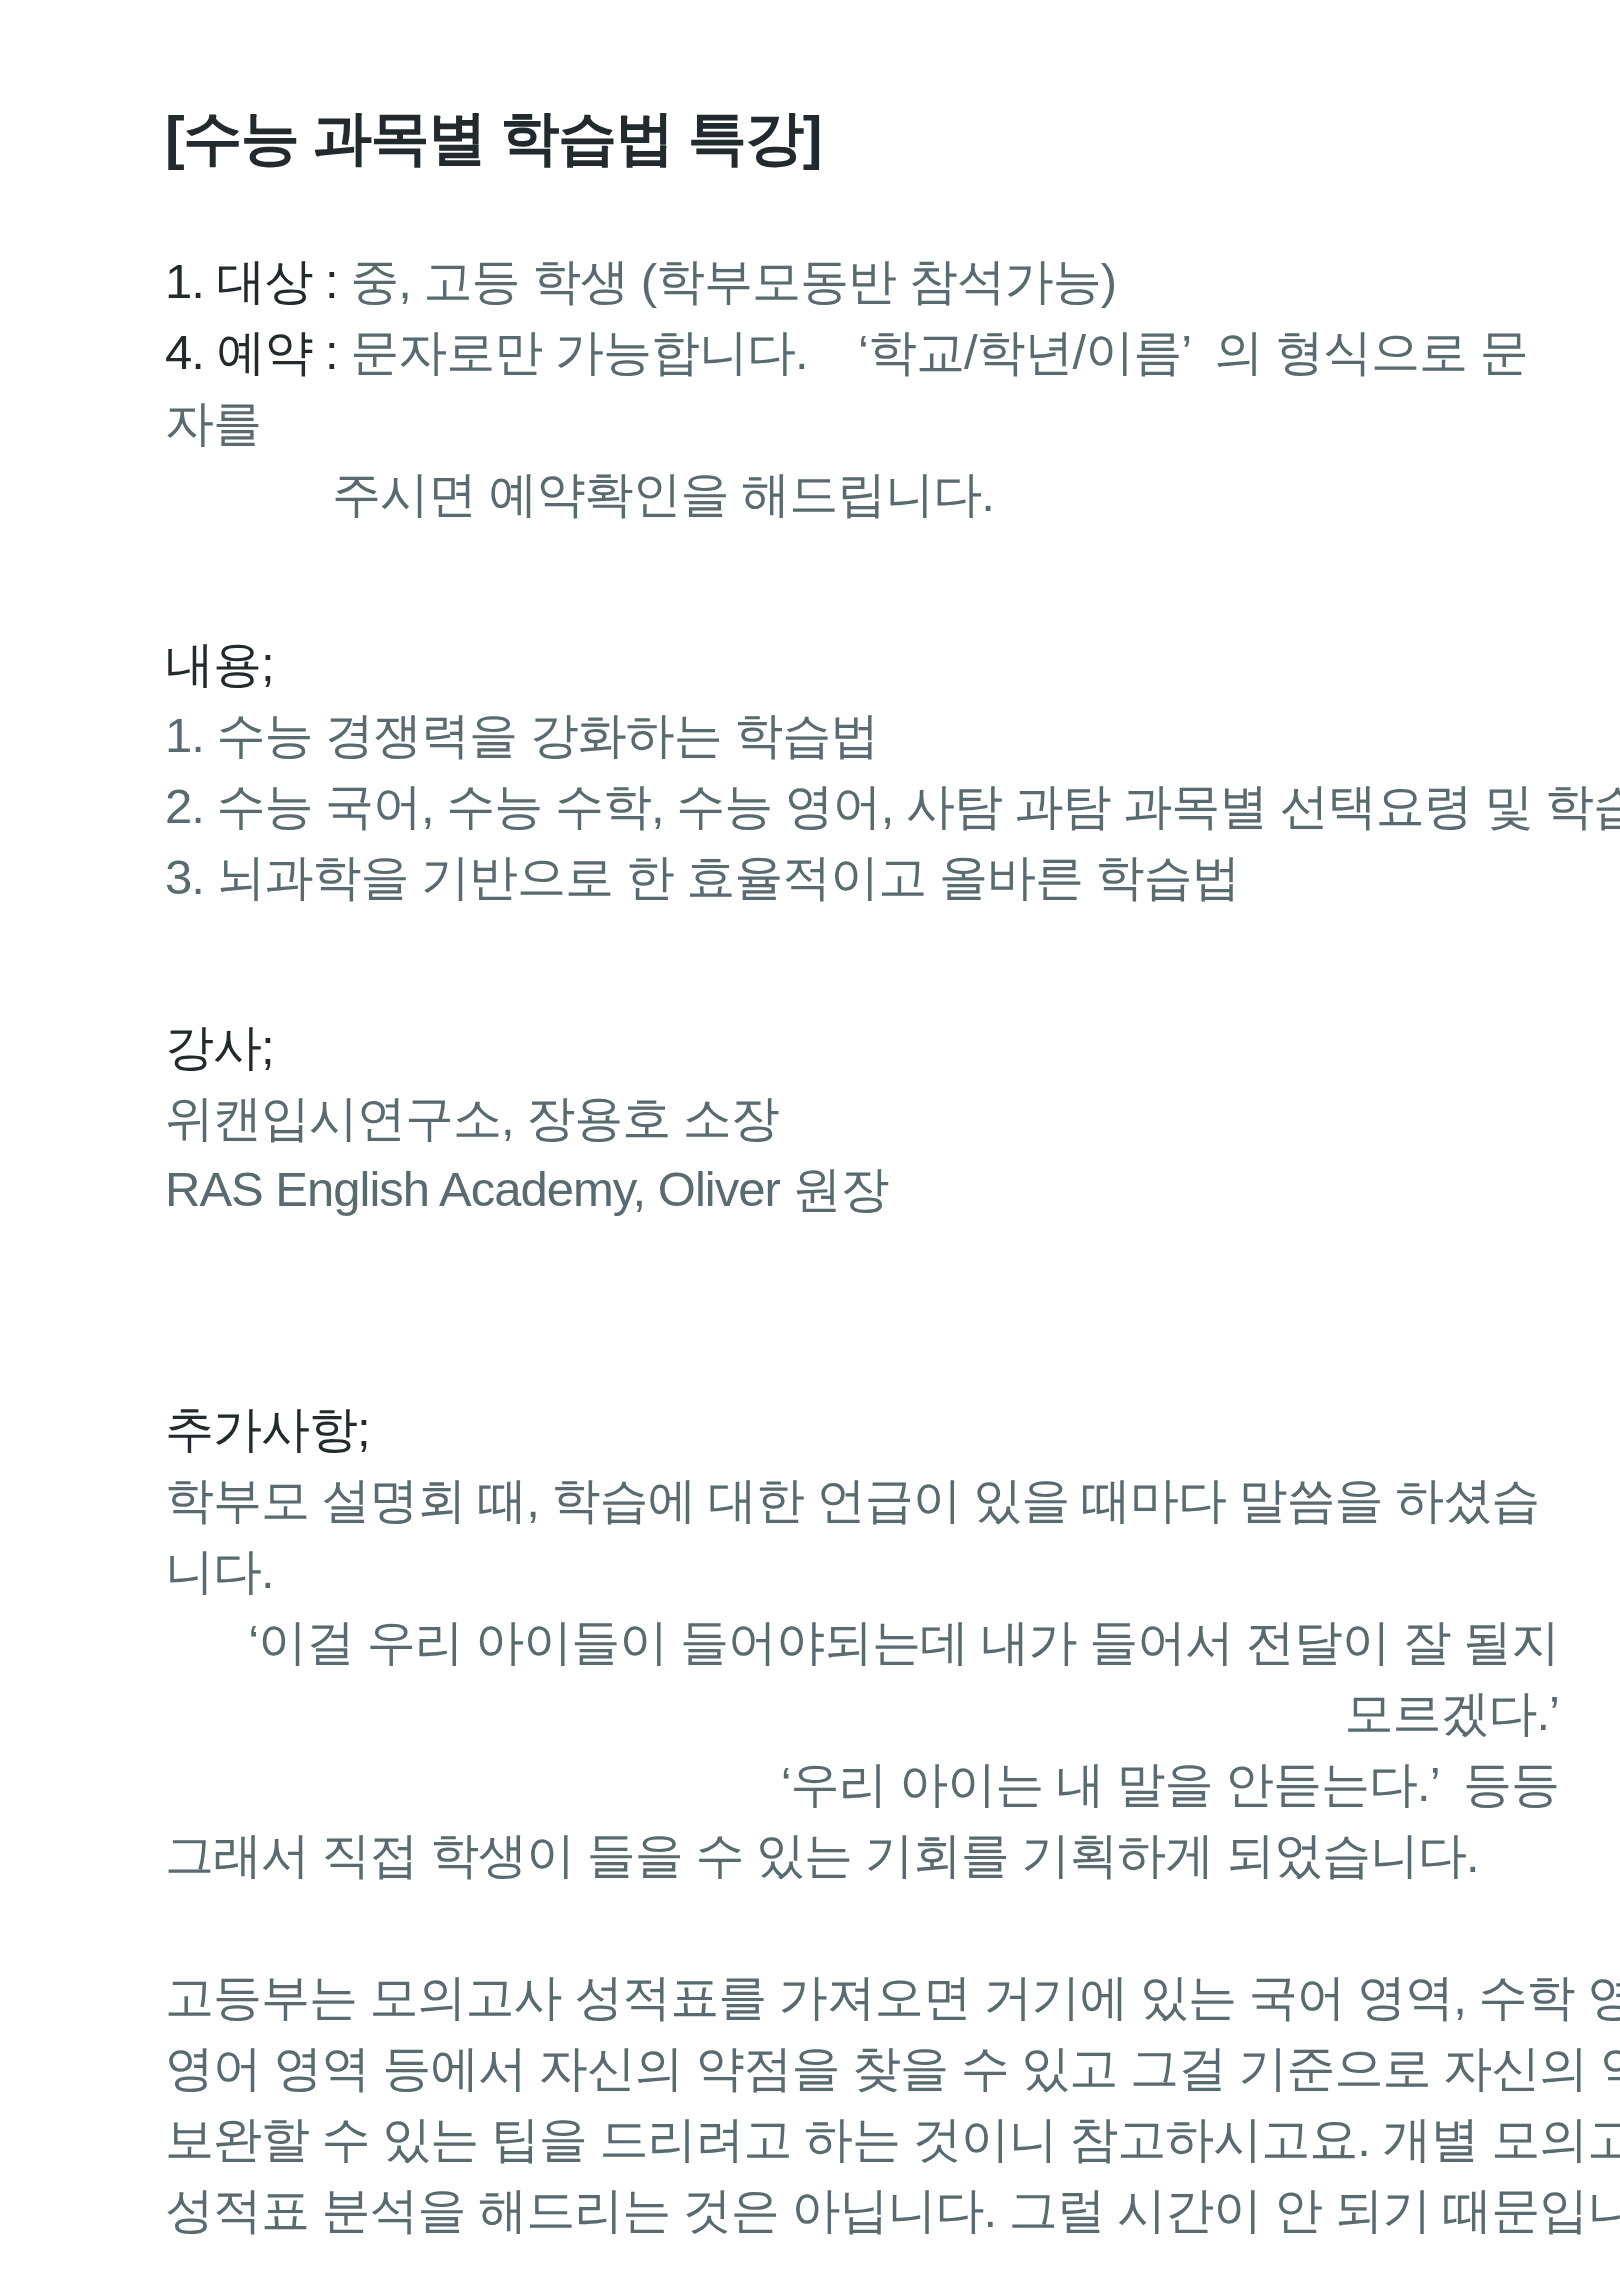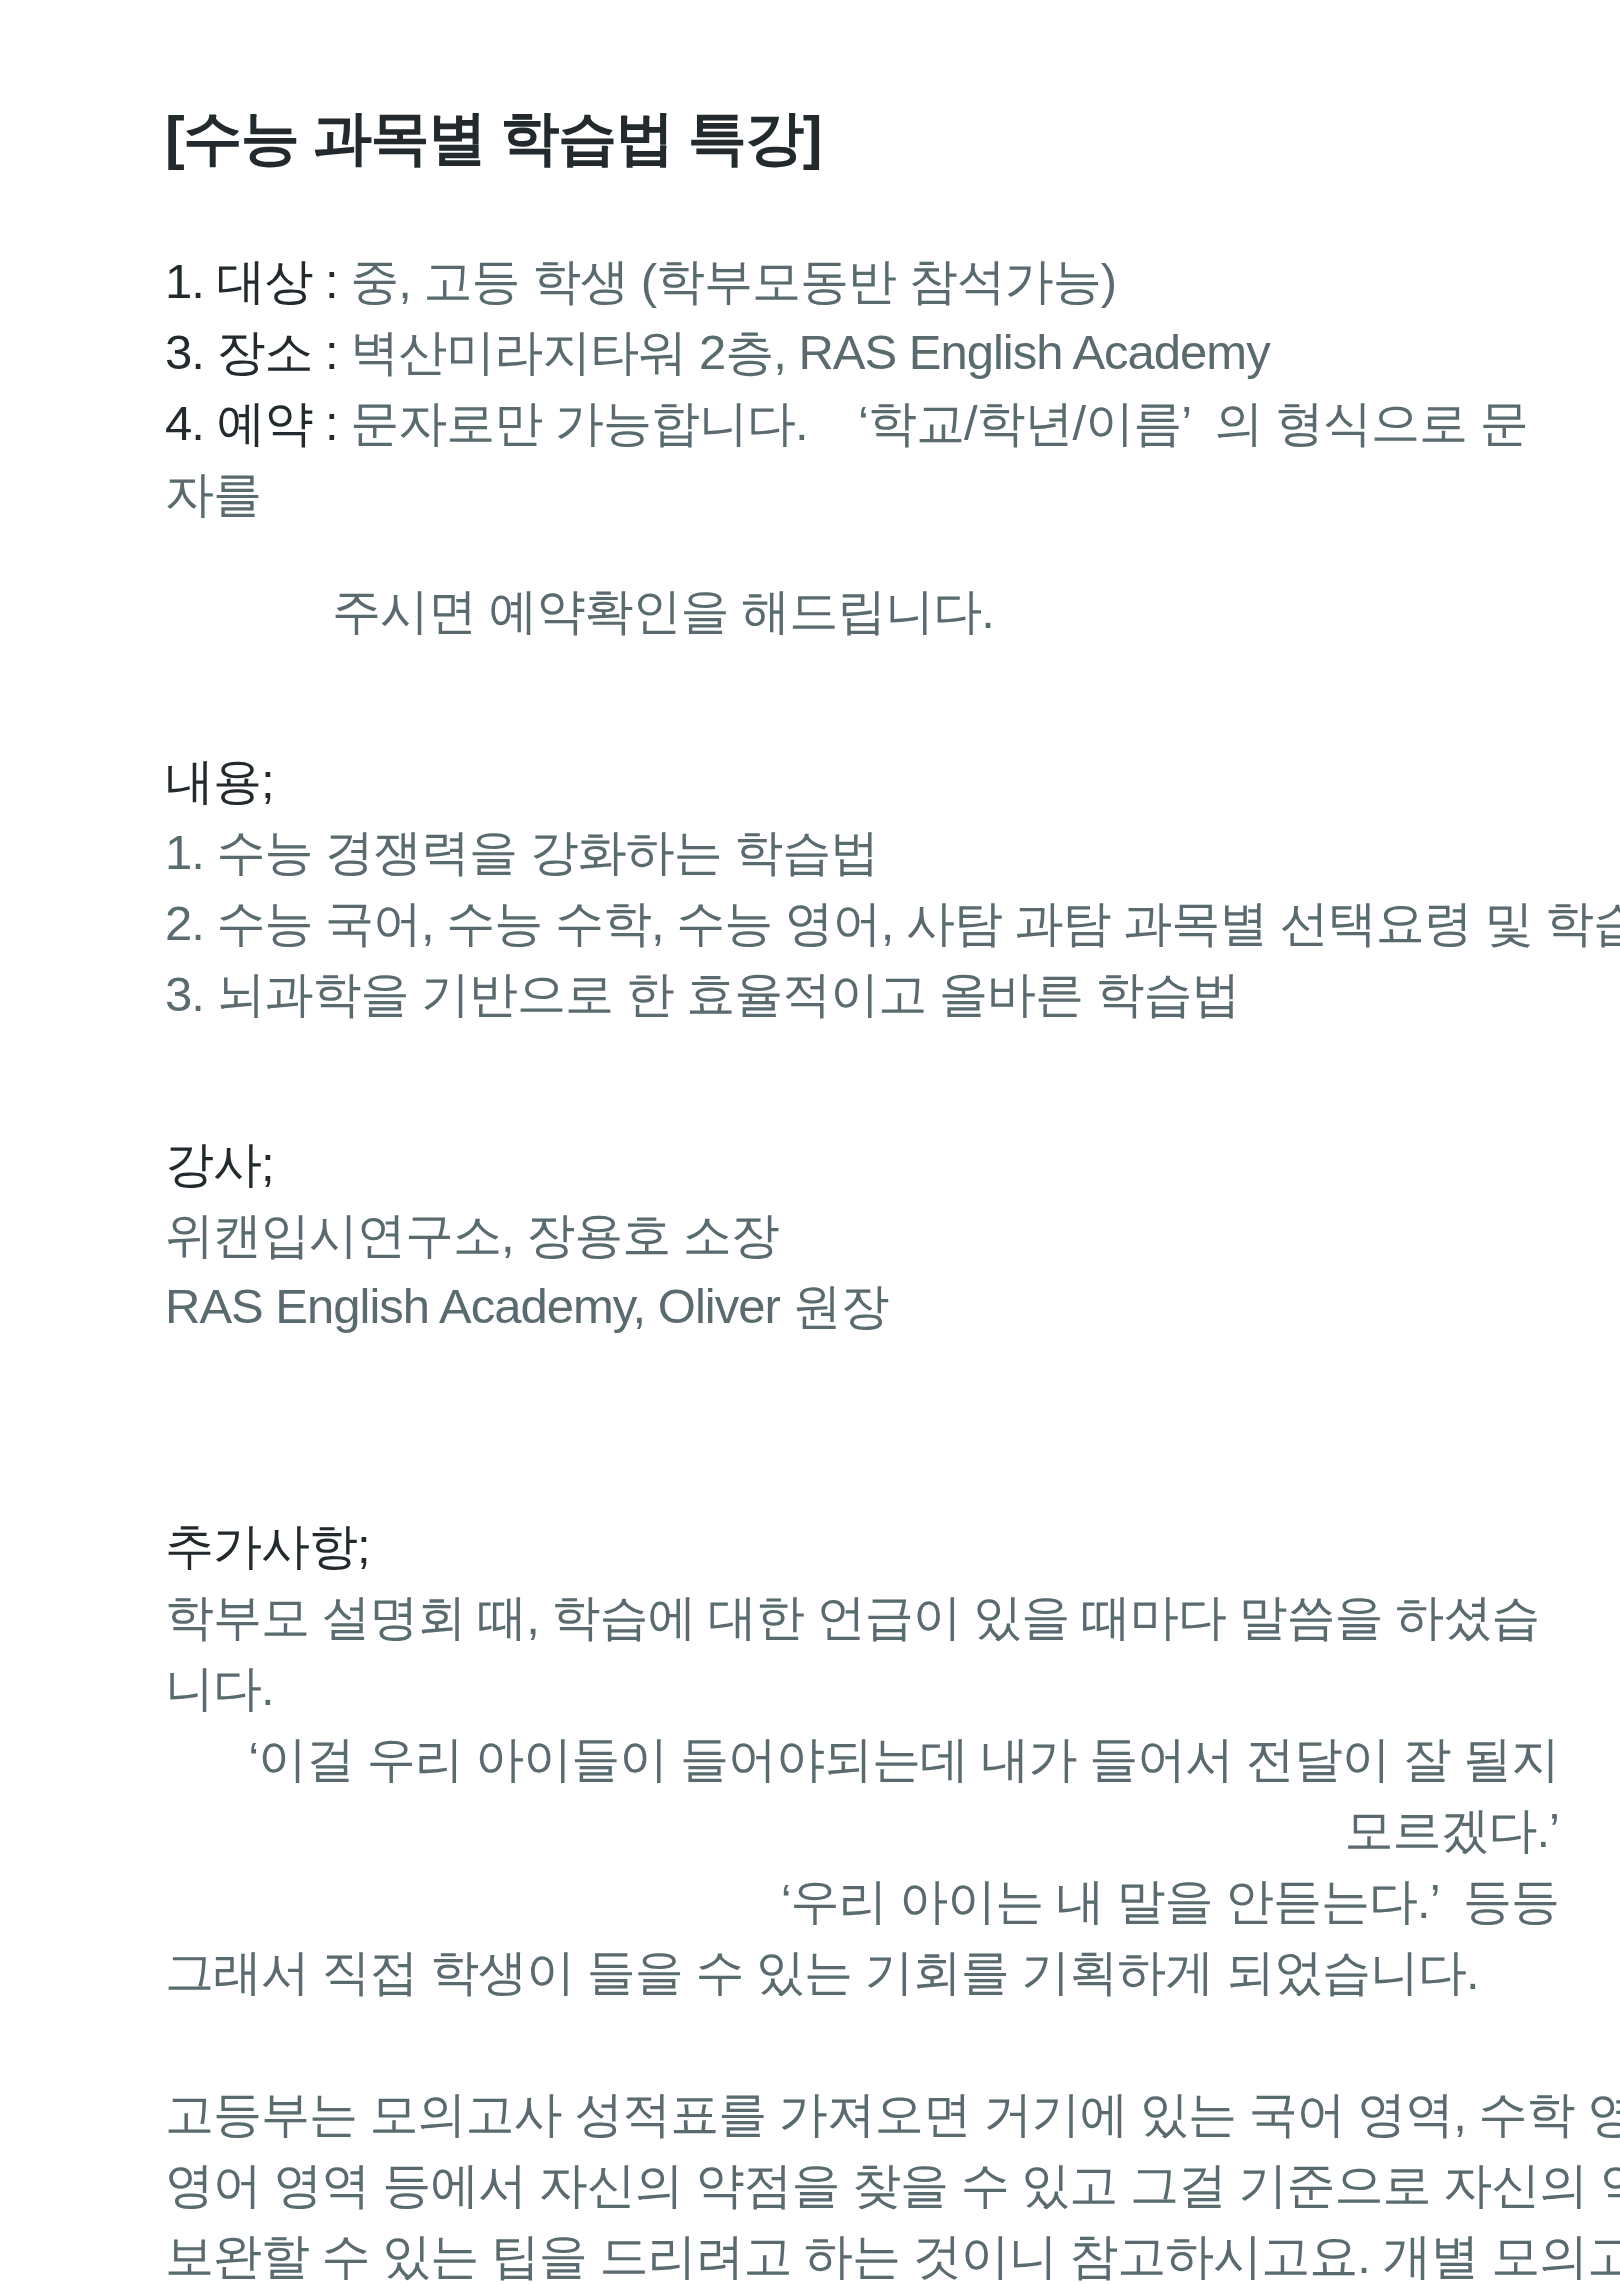--- a/index.html
+++ b/index.html
@@ -42,43 +42,40 @@
   }
   .count{
     color:var(--count);
   }
   .heading{
     color:var(--dark);
     margin-top:28px;
   }
   .cont-indent{
     padding-left:167px;
-    margin-top:46px;
   }
   .quote-indent{
     padding-left:33px;
     text-align:right;
   }
   .pw{white-space:pre-wrap;}
   .gap{height:71px;}
   .gap2{height:141px;}
 </style>
 </head>
 <body>
 
 <div class="doc">
 
   <div class="title">[수능 과목별 학습법 특강]</div>
 
   <div class="line"><span class="label">1. 대상 :</span>
 <span class="value">중, 고등 학생 (학부모동반 참석가능)</span></div>
 
 
-  <div class="line"><span class="label">3. 장소 :</span>
-<span class="value">벽산미라지타워 2층, RAS English Academy</span></div>
 
   <div class="line"><span class="label">4. 예약 :</span>
 <span class="value">문자로만 가능합니다.    ‘학교/학년/이름’  의 형식으로 문자를</span></div>
 
   <div class="line cont-indent"><span class="value">주시면 예약확인을 해드립니다.</span></div>
 
   <div class="gap"></div>
 
   <div class="line heading">내용;</div>
   <div class="line">1. 수능 경쟁력을 강화하는 학습법</div>

